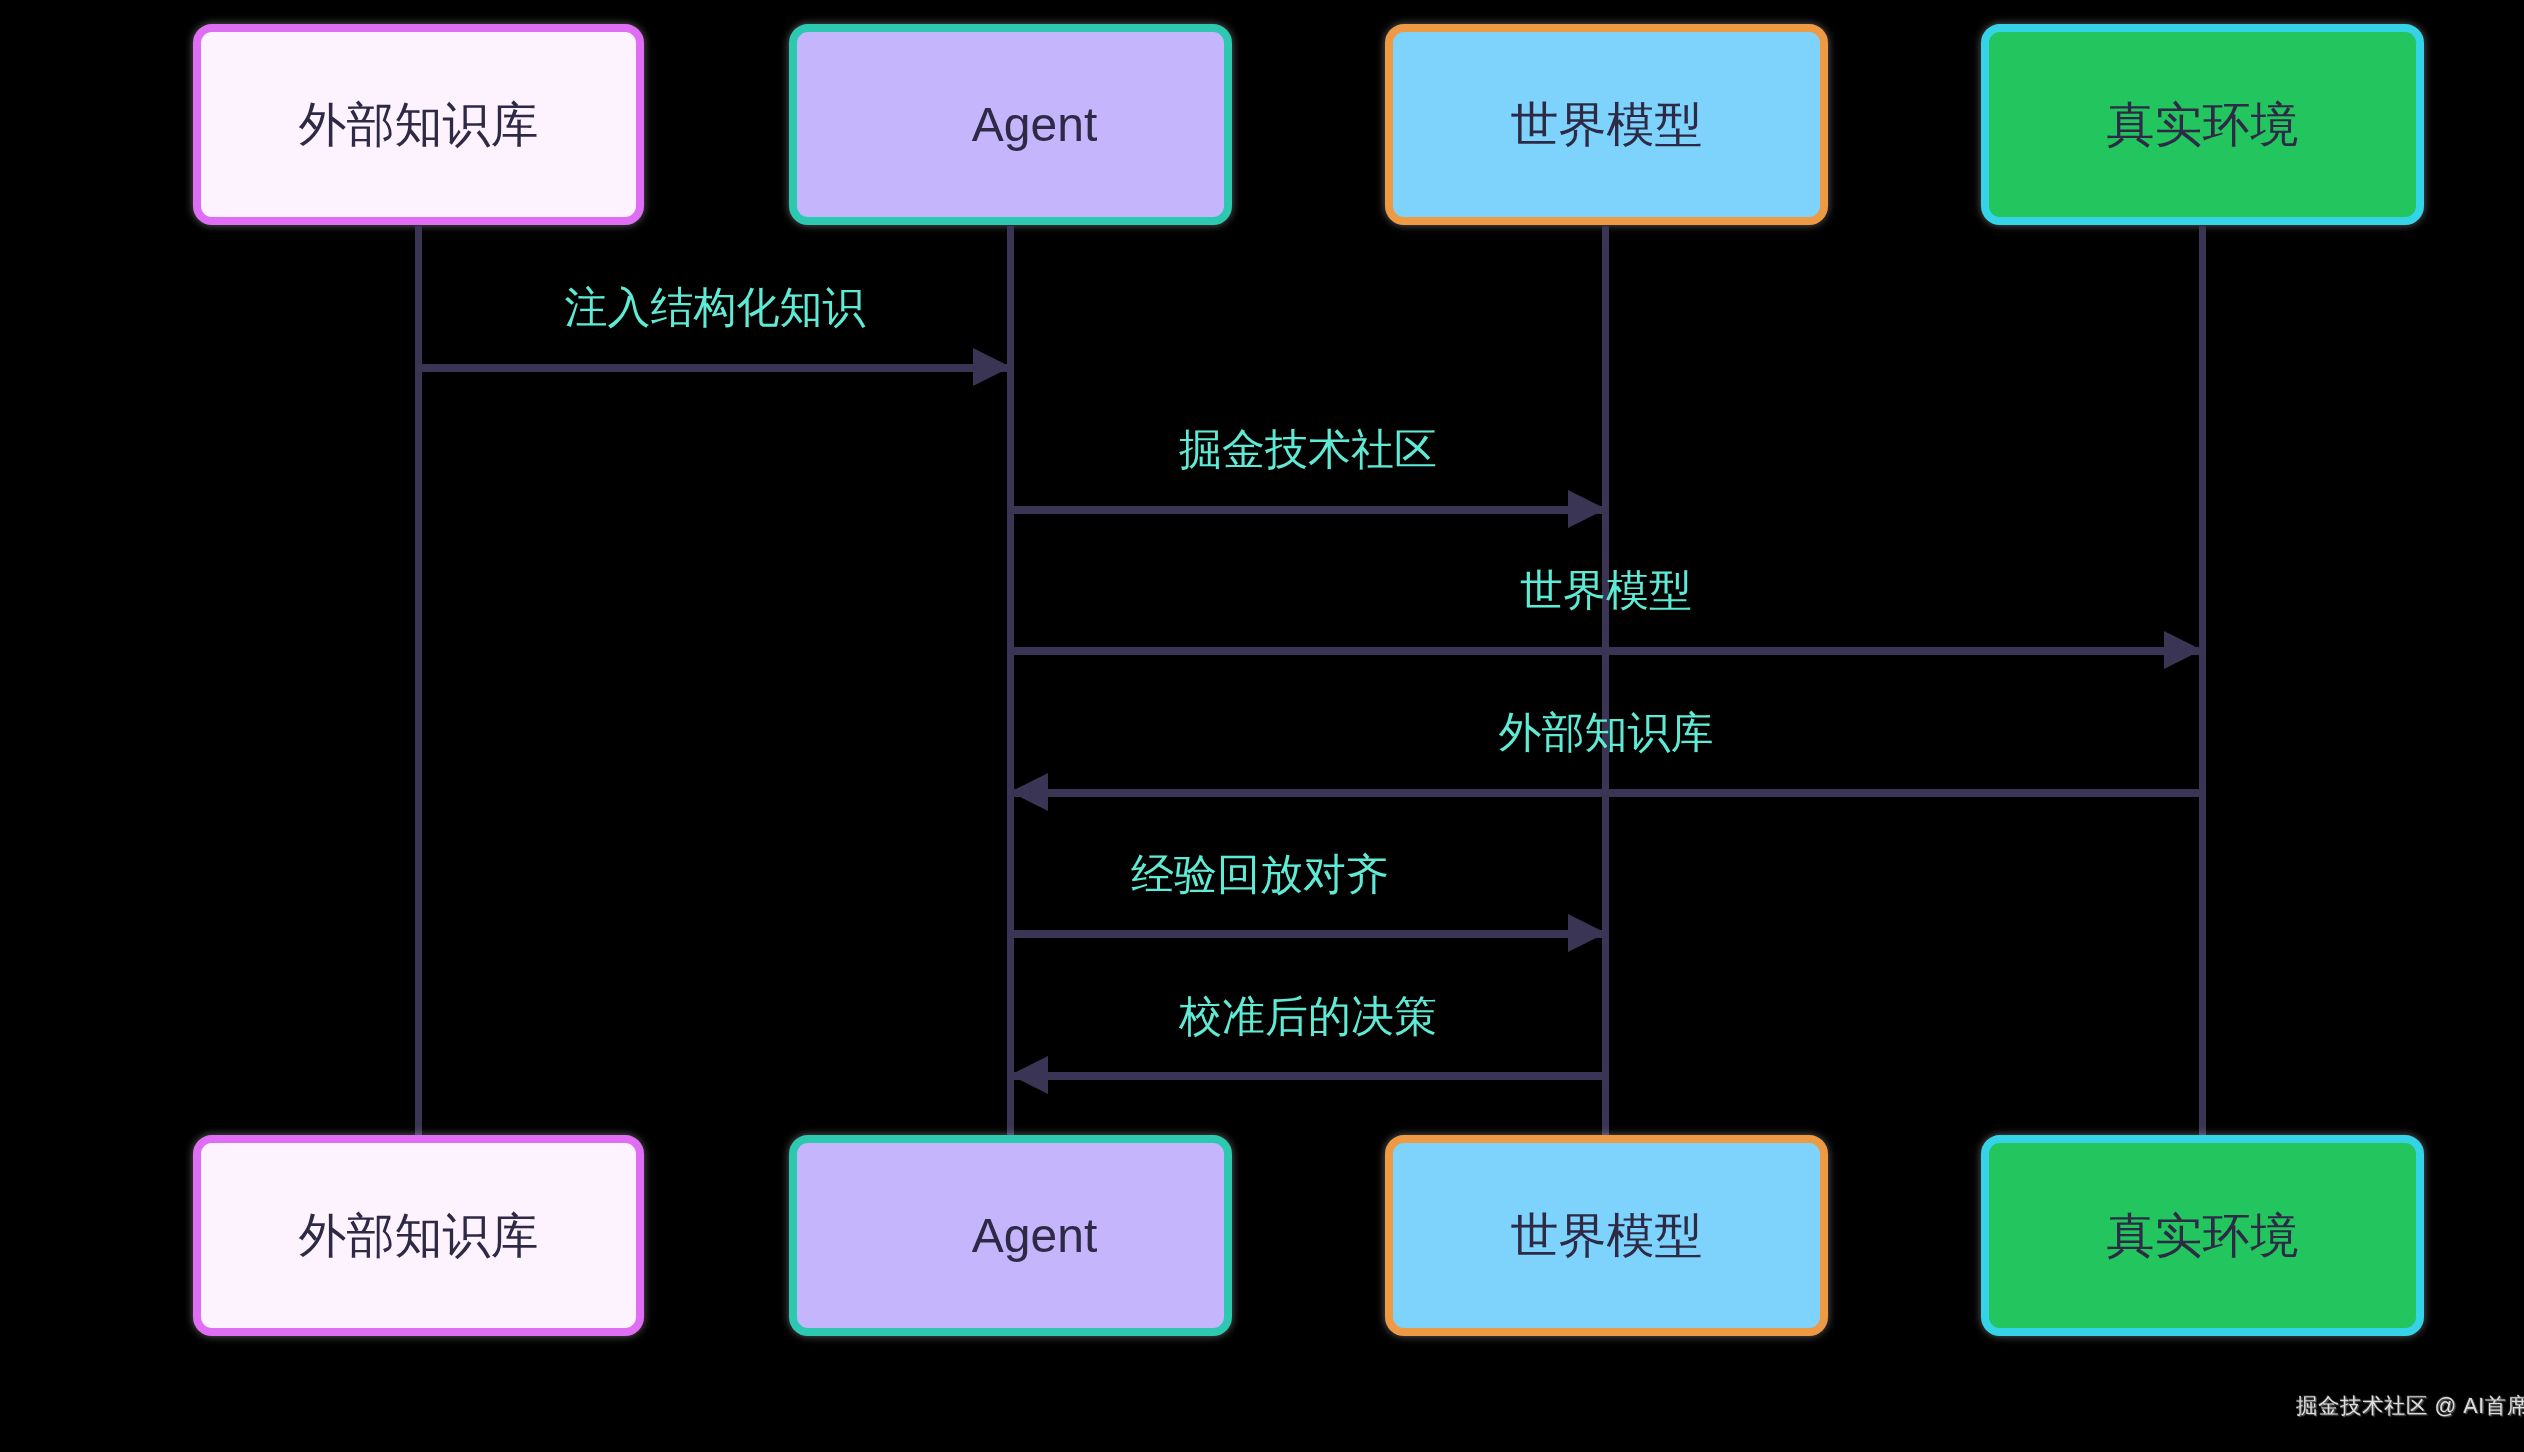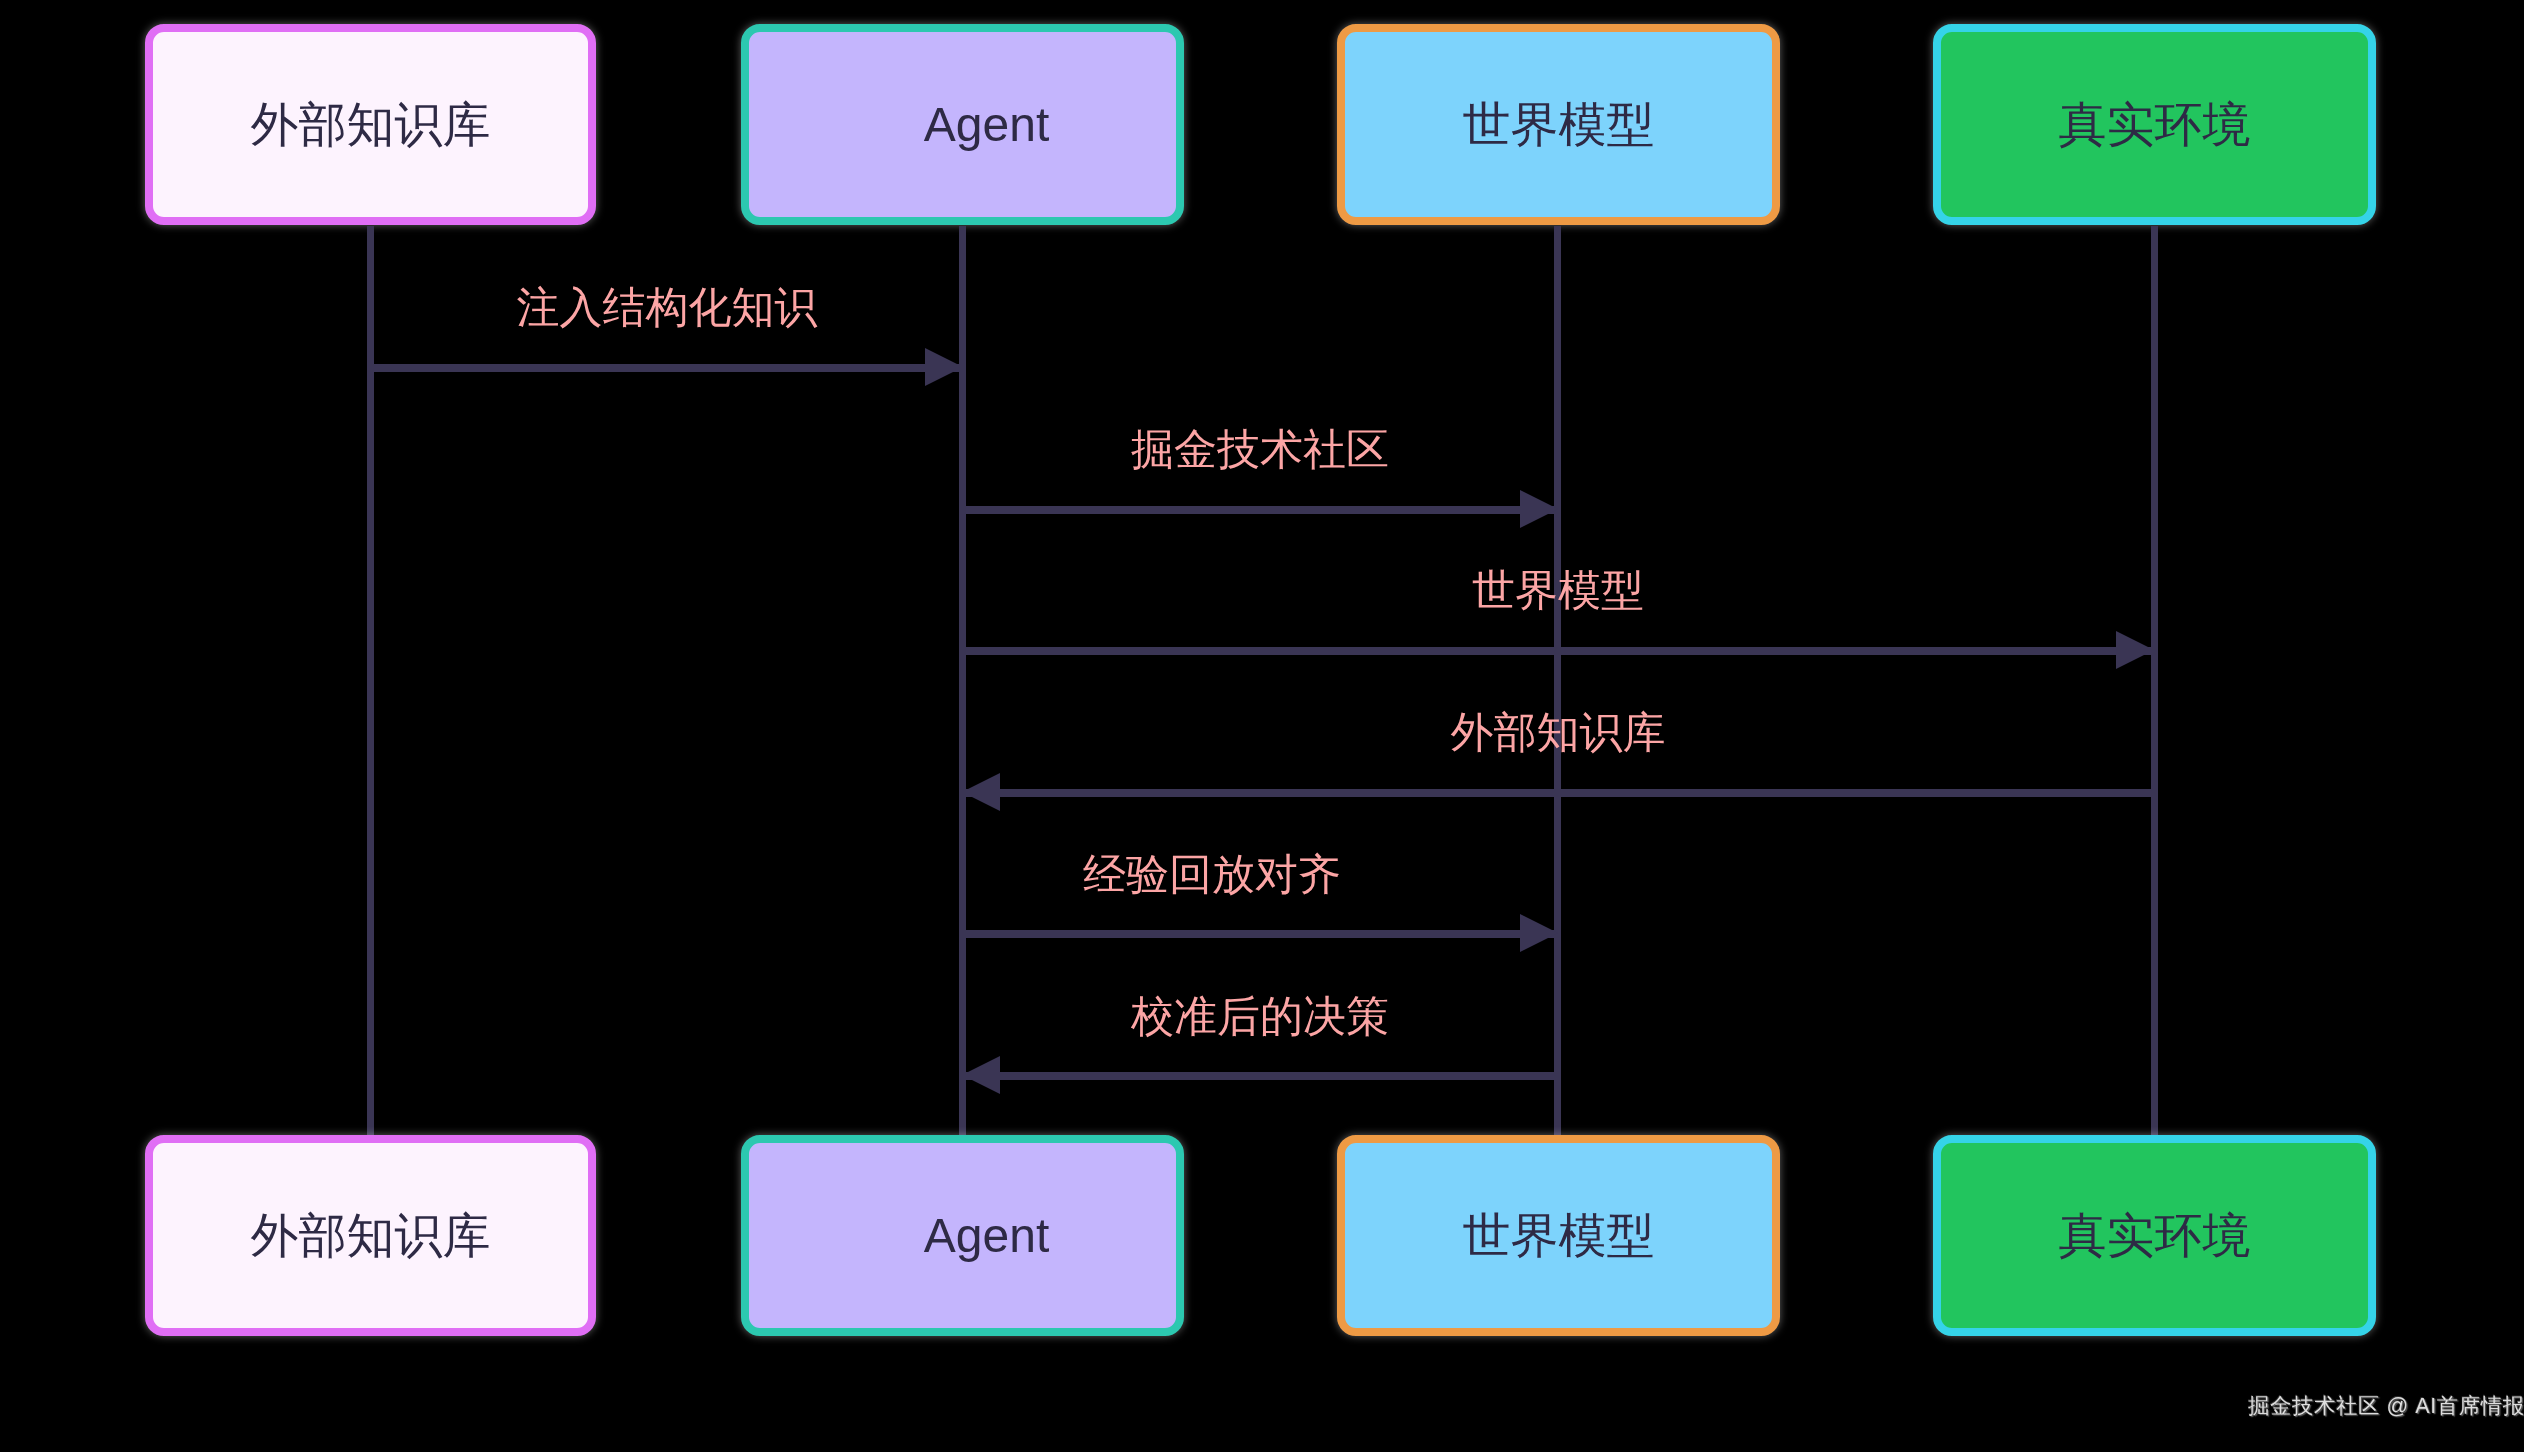--- a/index.html
+++ b/index.html
@@ -3,20 +3,21 @@
 <meta charset="utf-8">
 <style>
   html,body{
     margin:0;padding:0;background:#000;
     font-family:"Liberation Sans","DejaVu Sans",sans-serif;
     width:100%;height:100%;overflow:hidden;
   }
   #stage{
     position:relative;width:2136px;height:1453px;background:#000;
     transform-origin:top left;
+    margin-left:48px;
   }
   .actor-box{
     position:absolute;height:201px;box-sizing:border-box;
     border:8.3px solid #999;border-radius:19px;
     display:flex;align-items:center;justify-content:center;
     font-size:48px;color:#2e2a45;
     box-shadow:0 0 8.3px rgba(255,255,255,.38);
     white-space:nowrap;
   }
   .actor-kb   {border-color:#e06ef5;background:#fdf3fe;}
@@ -43,21 +44,21 @@
     border-bottom:19.6px solid transparent;
     border-left:38px solid #3a3554;
   }
   .arrowhead.left{
     border-top:19.6px solid transparent;
     border-bottom:19.6px solid transparent;
     border-right:38px solid #3a3554;
   }
   .msg-label{
     position:absolute;transform:translateX(-50%);
-    font-size:43px;line-height:1.1;color:#fca5a5;white-space:nowrap;text-align:center;
+    font-size:43px;line-height:1.1;color:#5eead4;white-space:nowrap;text-align:center;
   }
   .watermark{
     position:absolute;left:2248px;top:1391px;
     font-size:21.4px;color:#dedede;letter-spacing:0.6px;white-space:nowrap;
     text-shadow:1.2px 1.2px 1.2px rgba(110,110,110,.95), -0.6px -0.6px 0.6px rgba(60,60,60,.8);
   }
 </style>
 </head>
 <body>
 

